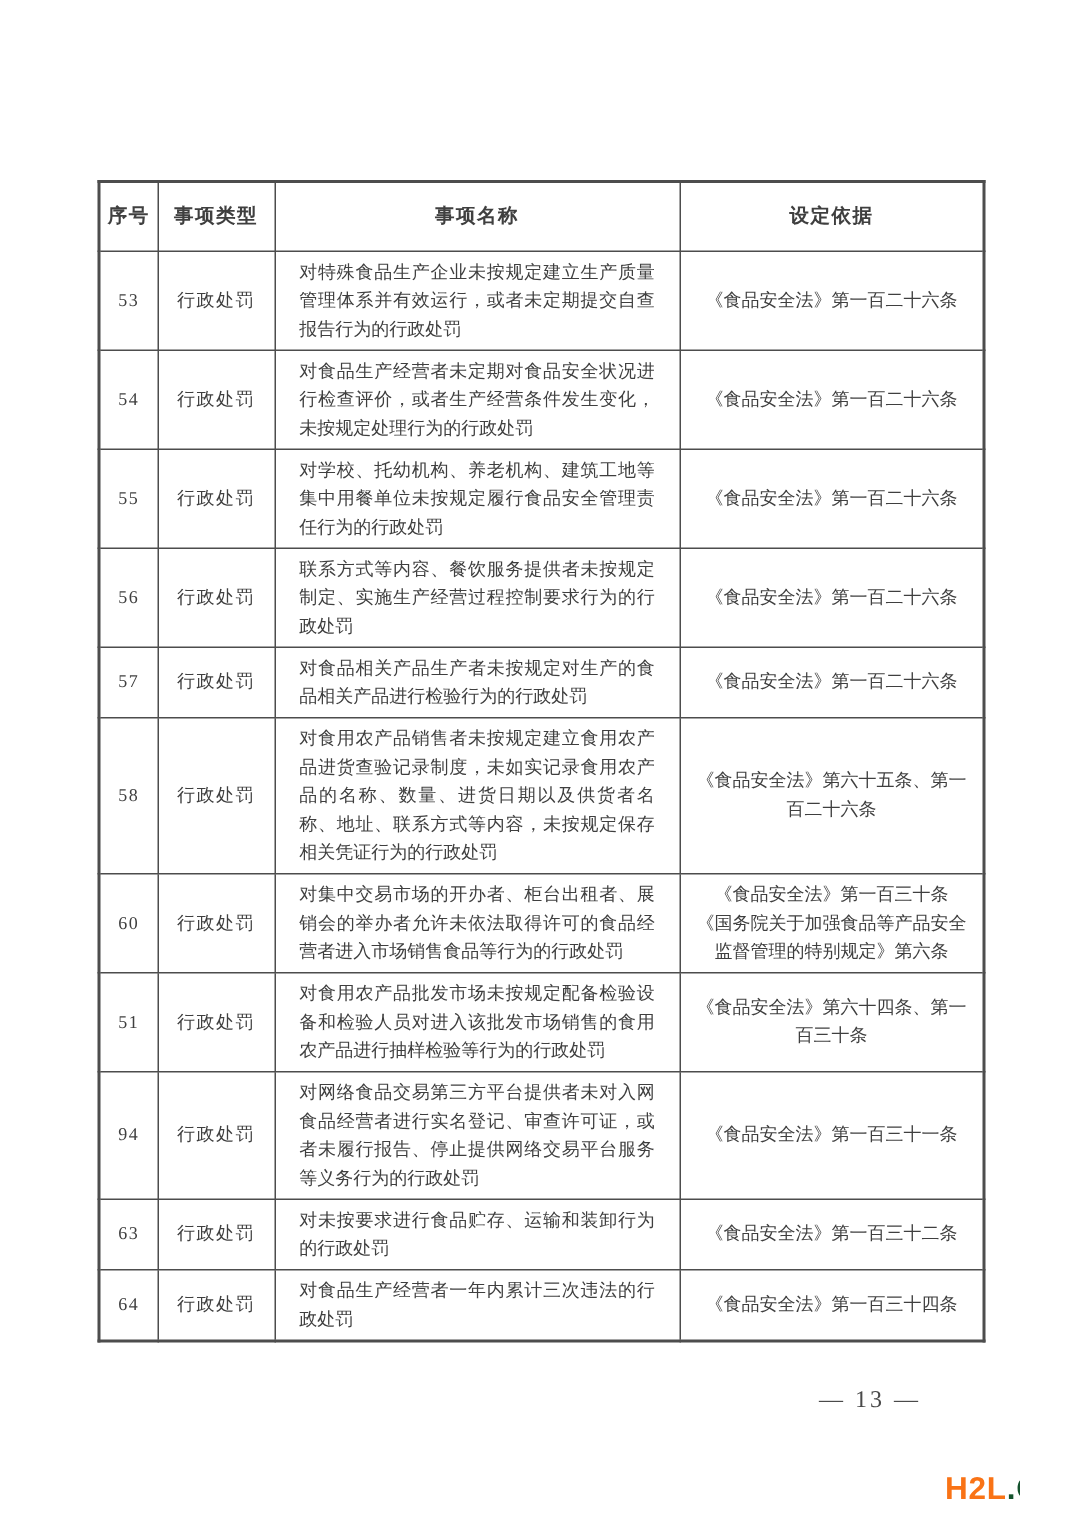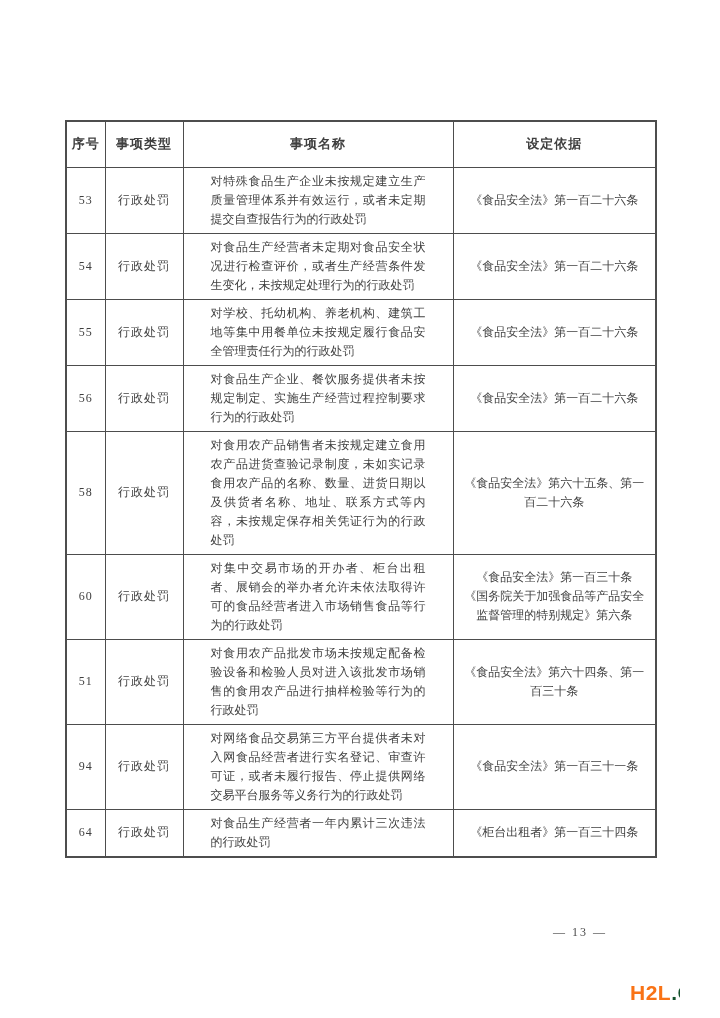--- a/index.html
+++ b/index.html
@@ -39,35 +39,35 @@
     vertical-align: middle;
     padding: 12px 6px;
   }
   td.c-no, td.c-type {
     text-align: center;
     letter-spacing: 1px;
   }
   td.c-name {
     text-align: left;
     text-align: justify;
-    padding: 4px 27px;
+    padding: 4px 16px;
     margin-left: 13px;
   }
   td.c-basis {
     text-align: center;
     padding: 4px 9px;
     white-space: pre-line;
   }
   .page-number {
     position: absolute;
     left: 538px;
     top: 925px;
     width: 84px;
     text-align: center;
-    font-size: 12px;
+    font-size: 16px;
     letter-spacing: 2px;
     color: #4a4a4a;
   }
   .watermark {
     position: absolute;
     left: 630px;
     top: 981px;
     font-family: "Liberation Sans", "DejaVu Sans", sans-serif;
     font-weight: bold;
     font-size: 21px;
@@ -113,24 +113,30 @@
     <tr>
       <td class="c-no">55</td>
       <td class="c-type">行政处罚</td>
       <td class="c-name">对学校、托幼机构、养老机构、建筑工地等集中用餐单位未按规定履行食品安全管理责任行为的行政处罚</td>
       <td class="c-basis">《食品安全法》第一百二十六条</td>
     </tr>
 
     <tr>
       <td class="c-no">56</td>
       <td class="c-type">行政处罚</td>
-      <td class="c-name">对食品生产企业、餐饮服务提供者未按规定制定、实施生产经营过程控制要求行为的行政处罚</td>
+      <td class="c-name">联系方式等内容、餐饮服务提供者未按规定制定、实施生产经营过程控制要求行为的行政处罚</td>
       <td class="c-basis">《食品安全法》第一百二十六条</td>
     </tr>
 
+    <tr>
+      <td class="c-no">57</td>
+      <td class="c-type">行政处罚</td>
+      <td class="c-name">对食品相关产品生产者未按规定对生产的食品相关产品进行检验行为的行政处罚</td>
+      <td class="c-basis">《食品安全法》第一百二十六条</td>
+    </tr>
 
     <tr>
       <td class="c-no">58</td>
       <td class="c-type">行政处罚</td>
       <td class="c-name">对食用农产品销售者未按规定建立食用农产品进货查验记录制度，未如实记录食用农产品的名称、数量、进货日期以及供货者名称、地址、联系方式等内容，未按规定保存相关凭证行为的行政处罚</td>
       <td class="c-basis">《食品安全法》第六十五条、第一百二十六条</td>
     </tr>
 
 
     <tr>
@@ -148,26 +154,32 @@
       <td class="c-basis">《食品安全法》第六十四条、第一百三十条</td>
     </tr>
 
     <tr>
       <td class="c-no">94</td>
       <td class="c-type">行政处罚</td>
       <td class="c-name">对网络食品交易第三方平台提供者未对入网食品经营者进行实名登记、审查许可证，或者未履行报告、停止提供网络交易平台服务等义务行为的行政处罚</td>
       <td class="c-basis">《食品安全法》第一百三十一条</td>
     </tr>
 
+    <tr>
+      <td class="c-no">63</td>
+      <td class="c-type">行政处罚</td>
+      <td class="c-name">对未按要求进行食品贮存、运输和装卸行为的行政处罚</td>
+      <td class="c-basis">《食品安全法》第一百三十二条</td>
+    </tr>
 
     <tr>
       <td class="c-no">64</td>
       <td class="c-type">行政处罚</td>
       <td class="c-name">对食品生产经营者一年内累计三次违法的行政处罚</td>
-      <td class="c-basis">《柜台出租者》第一百三十四条</td>
+      <td class="c-basis">《食品安全法》第一百三十四条</td>
     </tr>
   </tbody>
   </table>
 
   <div class="page-number">— 13 —</div>
 
   <div class="watermark">
     <span id="wm-primary" style="color: rgb(249, 115, 22);">H2L</span><span id="wm-secondary" style="color: #14532d;">.CN</span>
   </div>
 

